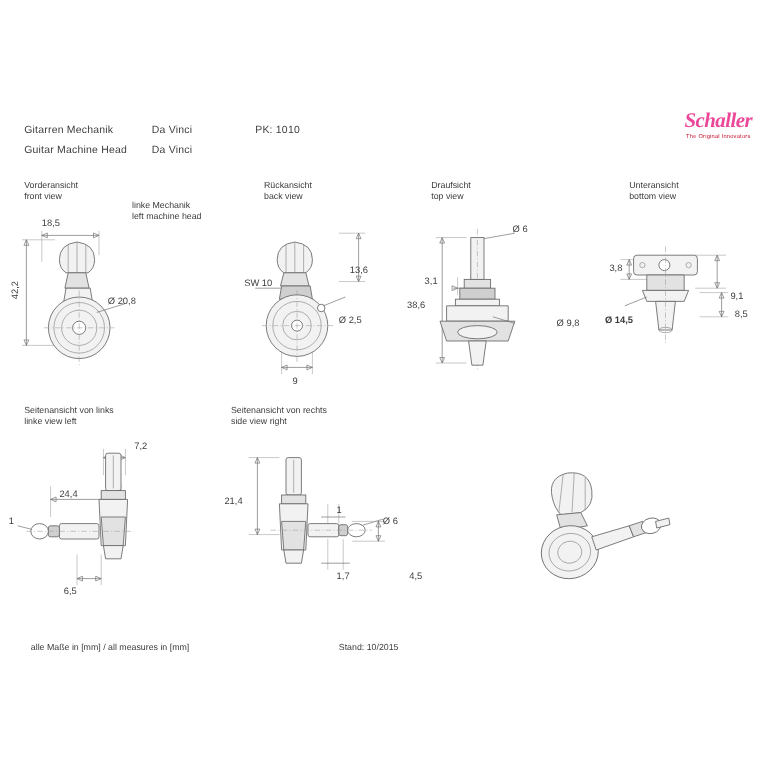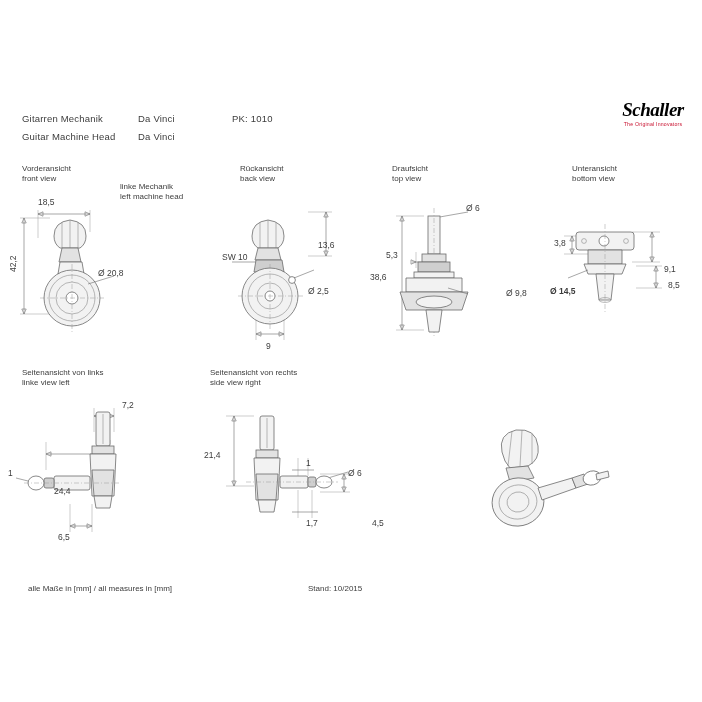--- a/index.html
+++ b/index.html
@@ -53,21 +53,21 @@
     right: 18px;
     top: 100px;
     width: 62px;
     text-align: center;
   }
   .logo-word {
     font-family: "Liberation Serif", serif;
     font-style: italic;
     font-weight: bold;
     font-size: 19px;
-    color: #000000;
+    color: #ec4899;
     letter-spacing: -0.5px;
     line-height: 20px;
   }
   .logo-sub {
     font-size: 5.2px;
     color: #c8102e;
     letter-spacing: .2px;
     margin-top: 1px;
   }
 
@@ -230,21 +230,21 @@
     <path class="fill-lt" d="M34 88 l56 0 l0 14 l-56 0 z"></path>
 
     <path class="fill-md" d="M28 102 l68 0 l-6 18 l-56 0 z"></path>
     <ellipse class="fill-lt" cx="62" cy="112" rx="18" ry="6"></ellipse>
 
     <path class="fill-lt" d="M54 120 l16 0 l-3 22 l-10 0 z"></path>
 
     <line class="ln-dim" x1="76" y1="98" x2="96" y2="104"></line>
   </svg>
   <div class="abs dim" style="left:466px; top:203px;">Ø 6</div>
-  <div class="abs dim" style="left:386px; top:250px;">5,3</div>
+  <div class="abs dim" style="left:386px; top:250px;">3,1</div>
   <div class="abs dim" style="left:370px; top:272px;">38,6</div>
   <div class="abs dim" style="left:466px; top:288px;padding-left:40px;">Ø 9,8</div>
 
   <svg class="abs" style="left:540px; top:196px;" width="160" height="160">
 
     <line class="ln-ext" x1="24" y1="40" x2="48" y2="40"></line>
     <line class="ln-ext" x1="24" y1="58" x2="48" y2="58"></line>
     <line class="ln-dim" x1="32" y1="40" x2="32" y2="58"></line>
     <path class="ln-dim" d="M32 40 l-2.2 5 h4.4 z" fill="#6b6b6b"></path>
     <path class="ln-dim" d="M32 58 l-2.2 -5 h4.4 z" fill="#6b6b6b"></path>
@@ -310,21 +310,21 @@
     <path class="fill-md" d="M82 78 l22 0 l-2 26 l-18 0 z"></path>
 
     <rect class="fill-lt" x="44" y="84" width="36" height="14" rx="2"></rect>
     <rect class="fill-dk" x="34" y="86" width="10" height="10" rx="2"></rect>
     <ellipse class="fill-wh" cx="26" cy="91" rx="8" ry="7"></ellipse>
     <line class="ln-ctr" x1="14" y1="91" x2="110" y2="91"></line>
 
     <path class="fill-lt" d="M84 104 l18 0 l-2 12 l-14 0 z"></path>
   </svg>
   <div class="abs dim" style="left:122px; top:400px;">7,2</div>
-  <div class="abs dim" style="left:54px; top:444px;margin-top:42px;">24,4</div>
+  <div class="abs dim" style="left:54px; top:444px;">24,4</div>
   <div class="abs dim" style="left:8px; top:468px;">1</div>
   <div class="abs dim" style="left:58px; top:532px;">6,5</div>
 
   <svg class="abs" style="left:202px; top:392px;" width="200" height="160">
 
     <line class="ln-ext" x1="24" y1="24" x2="52" y2="24"></line>
     <line class="ln-ext" x1="24" y1="94" x2="52" y2="94"></line>
     <line class="ln-dim" x1="32" y1="24" x2="32" y2="94"></line>
     <path class="ln-dim" d="M32 24 l-2.2 5 h4.4 z" fill="#6b6b6b"></path>
     <path class="ln-dim" d="M32 94 l-2.2 -5 h4.4 z" fill="#6b6b6b"></path>

